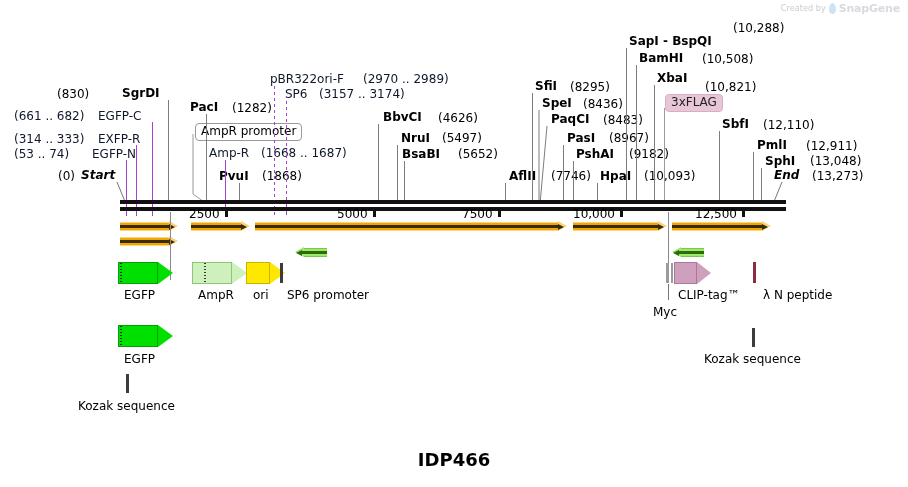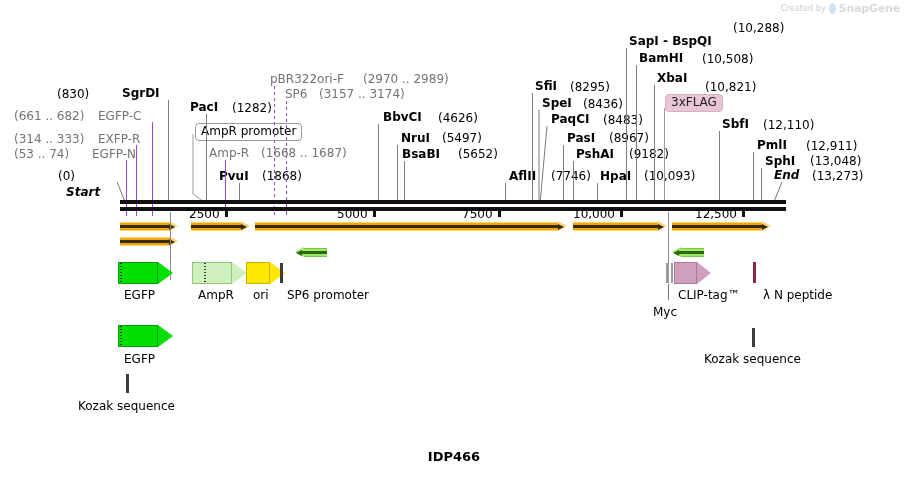--- a/index.html
+++ b/index.html
@@ -15,21 +15,21 @@
   #watermark{position:absolute;top:2px;right:8px;display:flex;align-items:center;gap:3px;}
   #watermark .wm-txt{font-size:8px;color:#c9ccd1;letter-spacing:.1px;}
   #watermark .wm-logo{font-size:11px;color:#d7dade;font-weight:bold;letter-spacing:-.2px;}
   #watermark .wm-drop{width:7px;height:11px;background:#cfe2f3;
      border-radius:50% 50% 50% 50%/60% 60% 40% 40%;transform:rotate(0deg);}
 
   
   .lbl{position:absolute;white-space:nowrap;font-size:12px;color:#000;line-height:13px;}
   .lbl.enz{font-weight:bold;}
   .lbl.pos{font-weight:normal;}
-  .lbl.primer{color:#737373;font-weight:normal;}
+  .lbl.primer{color:#0f172a;font-weight:normal;}
   .lbl.ital{font-style:italic;font-weight:bold;}
 
   
   .leader{position:absolute;width:1px;background:#555;}
   .leader.pk{background:#a83fd6;width:1px;}
   .leader.pkd{background:none;
      background-image:linear-gradient(to bottom,#a83fd6 0,#a83fd6 3px,transparent 3px,transparent 6px);
      background-size:1px 6px;width:1px;}
   .leader.gray{background:#9a9a9a;}
   .leader.thin{background:#7d7d7d;}
@@ -78,21 +78,21 @@
 
   .featlabel{position:absolute;font-size:12px;color:#000;white-space:nowrap;}
 
   
   .boxlbl{position:absolute;font-size:12px;padding:1px 5px 2px 5px;border-radius:4px;
      white-space:nowrap;line-height:13px;}
   .boxlbl.white{background:#fff;border:1px solid #9a9a9a;color:#000;}
   .boxlbl.flag{background:#e8c6d8;border:1px solid #d7aec4;color:#222;}
 
   
-  #plasmid-title{position:absolute;width:908px;text-align:center;font-size:13px;font-weight:bold;color:#000;}
+  #plasmid-title{position:absolute;width:908px;text-align:center;font-size:18px;font-weight:bold;color:#000;}
   #plasmid-bp{position:absolute;width:908px;text-align:center;font-size:12px;color:#000;}
 </style>
 </head>
 <body>
 
 <div id="stage">
 
   <div id="watermark">
     <span class="wm-txt">Created by</span>
     <span class="wm-drop"></span>
@@ -105,21 +105,21 @@
   <div class="lbl primer" style="left:14px;  top:110px;">(661 .. 682)</div>
   <div class="lbl primer" style="left:98px;  top:110px;">EGFP-C</div>
 
   <div class="lbl primer" style="left:14px;  top:133px;">(314 .. 333)</div>
   <div class="lbl primer" style="left:98px;  top:133px;">EXFP-R</div>
 
   <div class="lbl primer" style="left:14px;  top:148px;">(53 .. 74)</div>
   <div class="lbl primer" style="left:92px;  top:148px;">EGFP-N</div>
 
   <div class="lbl pos" style="left:58px;  top:170px;">(0)</div>
-  <div class="lbl ital" style="left:66px;  top:169px;margin-top:17px;">Start</div>
+  <div class="lbl ital" style="left:81px;  top:169px;">Start</div>
 
   <div class="lbl enz" style="left:190px; top:101px;">PacI</div>
   <div class="lbl pos" style="left:232px; top:102px;">(1282)</div>
 
   <div class="boxlbl white" style="left:195px; top:123px;">AmpR promoter</div>
 
   <div class="lbl primer" style="left:209px; top:147px;">Amp-R</div>
   <div class="lbl primer" style="left:261px; top:147px;">(1668 .. 1687)</div>
 
   <div class="lbl enz" style="left:219px; top:170px;">PvuI</div>

